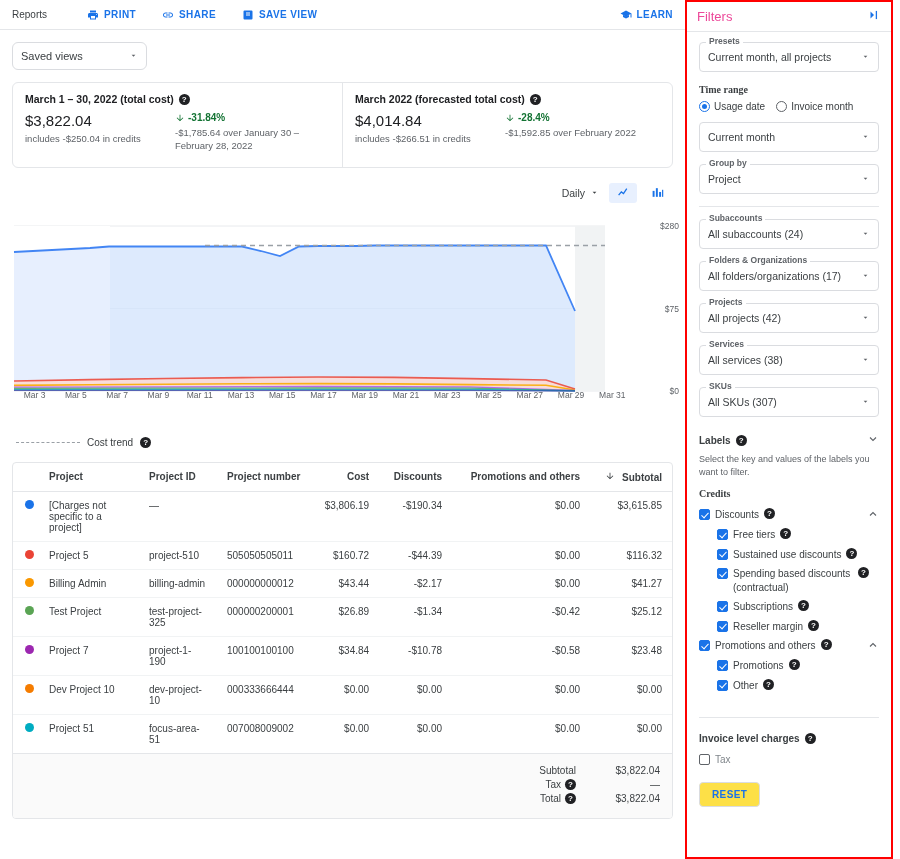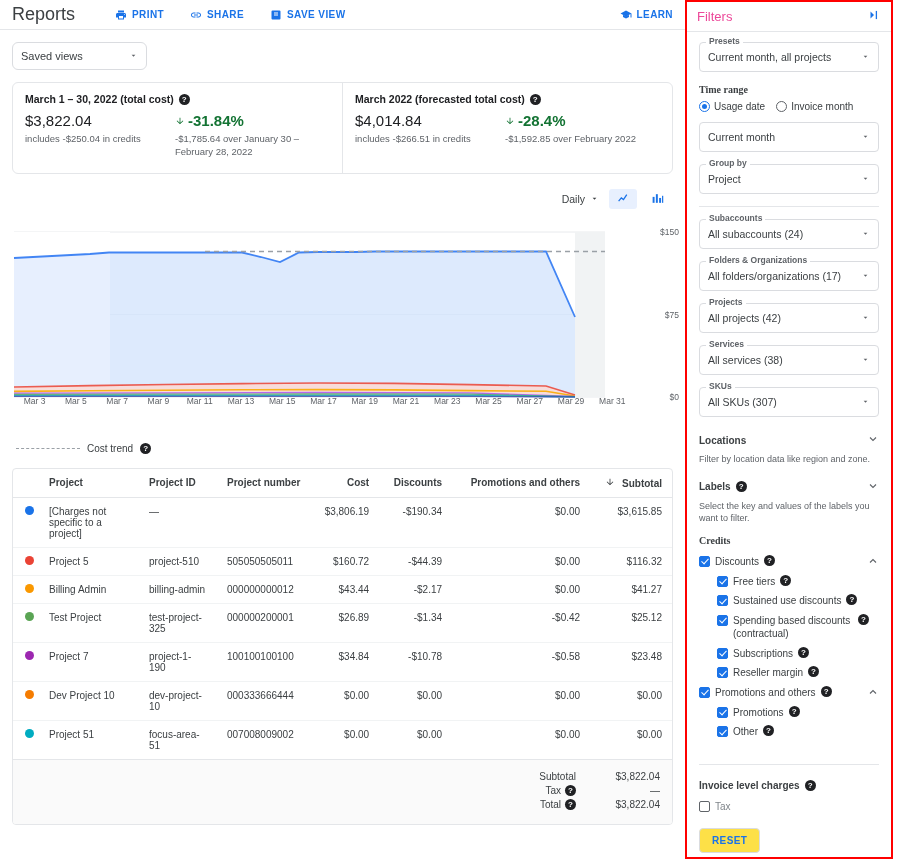--- a/index.html
+++ b/index.html
@@ -17,21 +17,21 @@
   .page { display:flex; width:900px; height:859px; }
   .left { width:685px; height:859px; position:relative; background:#fff; }
   .right { width:215px; height:859px; position:relative; }
 
   
   .topbar {
     height:30px; display:flex; align-items:center;
     border-bottom:1px solid #e4e6e9; padding:0 12px;
     background:#fff;
   }
-  .app-title { font-size:18px; color:#3c4043; font-weight:400; margin-right:40px; }
+  .app-title { font-size:10px; color:#3c4043; font-weight:400; margin-right:40px; }
   .tb-actions { display:flex; align-items:center; gap:26px; }
   .tb-btn {
     display:flex; align-items:center; gap:5px;
     color:#1a73e8; font-size:10px; font-weight:700; letter-spacing:.4px;
     cursor:pointer; background:none; border:none; padding:0;
     font-family:"Liberation Sans", sans-serif;
   }
   .tb-right { margin-left:auto; }
   .ic { display:inline-block; line-height:0; }
 
@@ -55,21 +55,21 @@
   .card + .card { border-left:1px solid #e4e6e9; }
   .card-head {
     font-size:10.5px; font-weight:700; color:#202124;
     display:flex; align-items:center; gap:5px; margin-bottom:7px;
   }
   .card-body { display:flex; }
   .card-col-a { width:150px; }
   .card-col-b { flex:1; }
   .card-amount { font-size:15px; color:#202124; margin-bottom:4px; }
   .card-sub { font-size:9.5px; color:#5f6368; line-height:1.35; }
-  .delta { font-size:15px; color:#137333; font-weight:700; display:flex; align-items:center; gap:3px; margin-bottom:4px; }
+  .delta { font-size:10px; color:#137333; font-weight:700; display:flex; align-items:center; gap:3px; margin-bottom:4px; }
 
   
   .chart-tools {
     display:flex; align-items:center; justify-content:flex-end;
     gap:6px; margin:14px 14px 0 9px; height:22px;padding-left:16px;
   }
   .granularity { display:flex; align-items:center; gap:5px; font-size:10.5px; color:#3c4043; cursor:pointer; padding:0 4px; }
   .viewtoggle { width:28px; height:20px; display:flex; align-items:center; justify-content:center; border-radius:3px; cursor:pointer; }
   .viewtoggle.active { background:#e8f0fe; }
 
@@ -345,21 +345,21 @@
 
         <path fill="#fbd9d3" fill-opacity="0.85" stroke="none" d="M14,173 L90,171.6 L166,170.5 L242,169.6 L318,169 L394,169.4 L470,170.6 L546,172 L575,181 L575,183 L14,183 Z"></path>
         <polyline fill="none" stroke="#ea4335" stroke-width="1.6" stroke-opacity="0.85" points="14,173 90,171.6 166,170.5 242,169.6 318,169 394,169.4 470,170.6 546,172 575,181"></polyline>
         <polyline fill="none" stroke="#f9ab00" stroke-width="1.6" stroke-opacity="0.9" points="14,177.4 90,176.8 166,176.2 242,175.8 318,175.6 394,175.9 470,176.6 546,177.3 575,182"></polyline>
         <polyline fill="none" stroke="#a142f4" stroke-width="1.3" stroke-opacity="0.75" points="14,179.2 166,178.8 318,178.5 470,178.9 575,182.4"></polyline>
         <polyline fill="none" stroke="#34a853" stroke-width="1.3" stroke-opacity="0.75" points="14,180.3 166,180.1 318,180 470,180.2 575,182.6"></polyline>
         <polyline fill="none" stroke="#00acc1" stroke-width="1.3" stroke-opacity="0.8" points="14,181.6 166,181.5 318,181.4 470,181.5 575,182.8"></polyline>
         <polyline fill="none" stroke="#3949ab" stroke-width="1.3" stroke-opacity="0.8" points="14,182.4 166,182.3 318,182.3 470,182.4 575,183"></polyline>
       </svg>
 
-      <div class="ylabel" style="top:13px;">$150</div>
+      <div class="ylabel" style="top:13px;">$280</div>
       <div class="ylabel" style="top:96px;">$75</div>
       <div class="ylabel" style="top:178px;">$0</div>
 
       <div class="xlabels">
         <span>Mar 3</span>
         <span>Mar 5</span>
         <span>Mar 7</span>
         <span>Mar 9</span>
         <span>Mar 11</span>
         <span>Mar 13</span>
@@ -627,31 +627,20 @@
             <span>All SKUs (307)</span>
             <span class="caret">
               <svg width="9" height="9" viewBox="0 0 24 24" fill="#5f6368">
                   <path d="M7 10l5 5 5-5z"></path>
                 </svg>
             </span>
           </div>
         </div>
 
         
-        <div class="collapsible">
-          <div class="collapsible-head">
-            <span class="collapsible-title">Locations</span>
-            <span class="chev">
-              <svg width="12" height="12" viewBox="0 0 24 24" fill="none" stroke="#5f6368" stroke-width="2.2">
-                  <path d="M6 9l6 6 6-6"></path>
-                </svg>
-            </span>
-          </div>
-          <div class="collapsible-desc">Filter by location data like region and zone.</div>
-        </div>
 
         
         <div class="collapsible">
           <div class="collapsible-head">
             <span class="collapsible-title">Labels</span>
             <span class="help">?</span>
             <span class="chev">
               <svg width="12" height="12" viewBox="0 0 24 24" fill="none" stroke="#5f6368" stroke-width="2.2">
                   <path d="M6 9l6 6 6-6"></path>
                 </svg>

